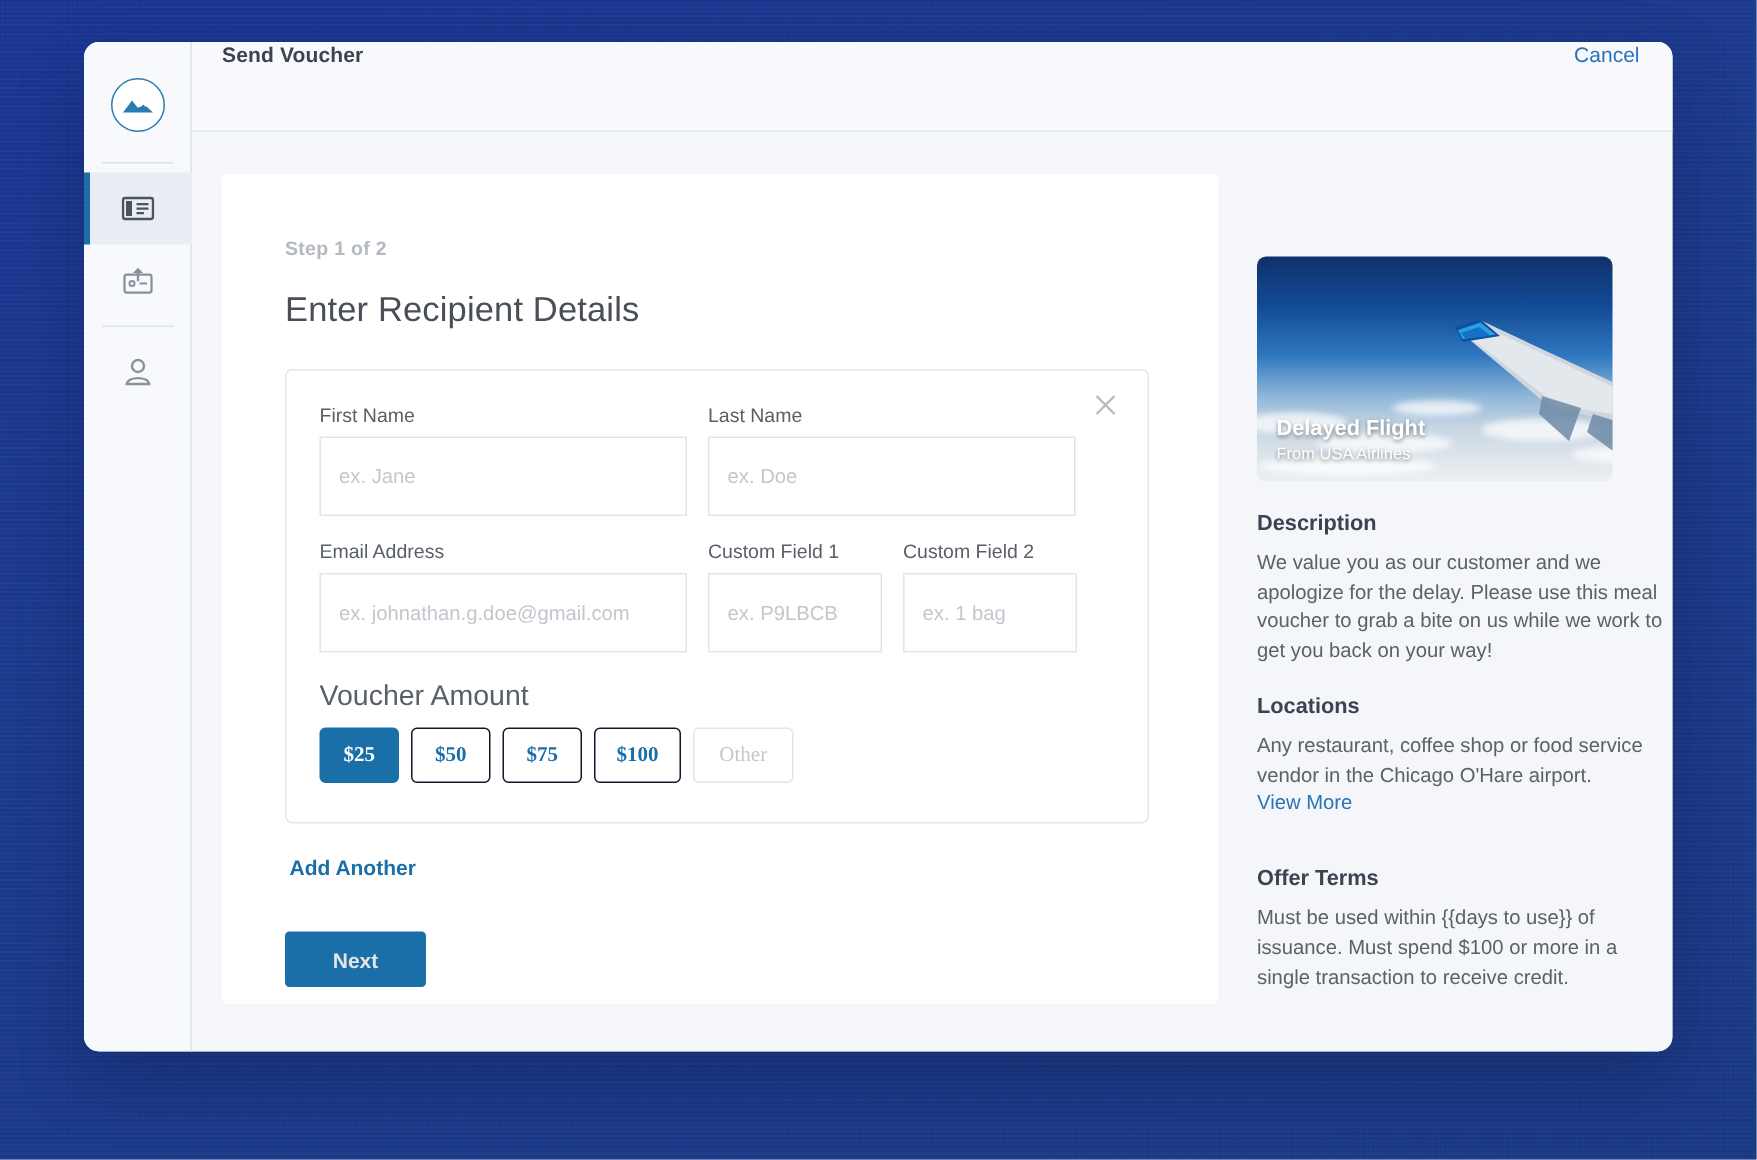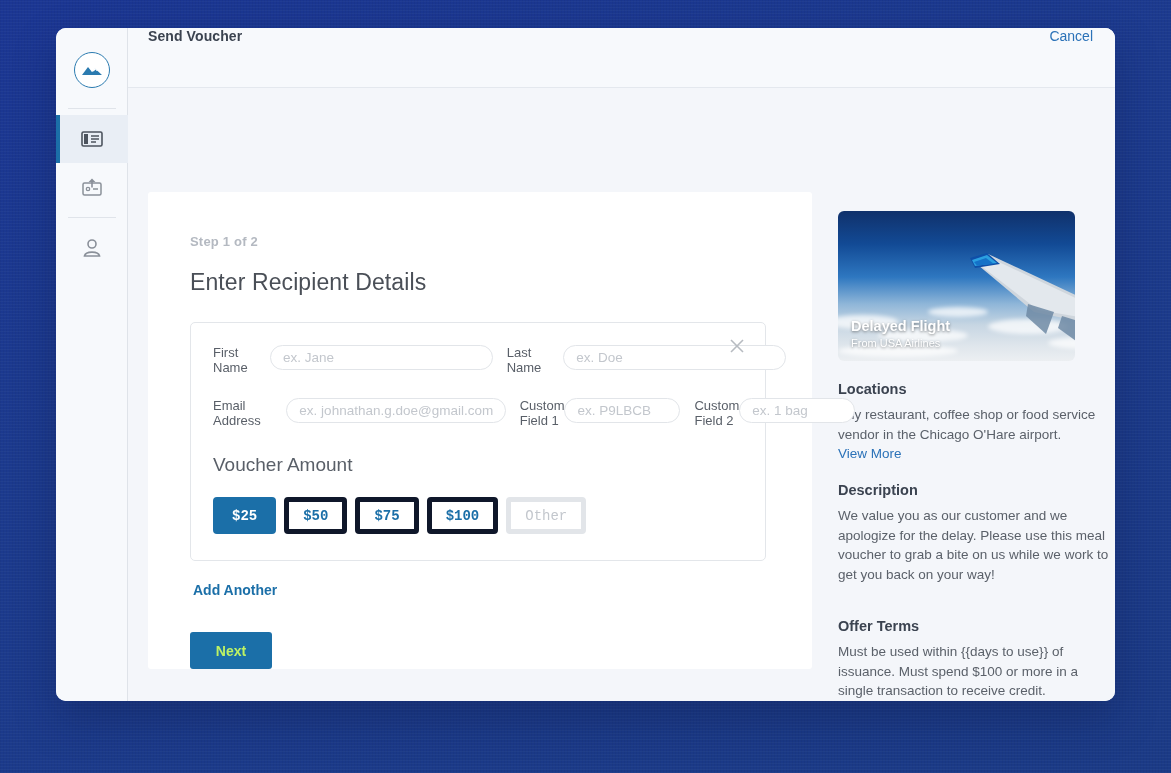--- a/index.html
+++ b/index.html
@@ -106,21 +106,20 @@
   }
   .cancel-link {
     font-size: 14px; color: #2b72b8; cursor: pointer;
   }
 
   .body-area {
     flex: 1 1 auto;
     display: flex;
     padding: 0;
     min-height: 0;
-    align-items: flex-end;
   }
   .content-card {
     width: 664px;
     margin: 28px 0 32px 20px;
     background: #ffffff;
     border-radius: 3px;
     padding: 34px 46px 0 42px;
     flex: 0 0 auto;
   }
   .step-label {
@@ -139,74 +138,73 @@
     padding: 22px 24px 26px 22px;
     position: relative;
     background: #fff;
   }
   .close-x {
     position: absolute; right: 18px; top: 13px;
     width: 20px; height: 20px; cursor: pointer;
     color: #b7bbc1;
   }
   .field-row { display: flex; gap: 14px; margin-bottom: 16px; }
-  .field { display: flex; }
+  .field { display: flex; flex-direction: column; }
   .field-label {
     font-size: 13px; color: #595f68; margin-bottom: 7px;
   }
   .field input {
-    height: 25px;
+    height: 53px;
     border: 1px solid #e2e5e9;
-    border-radius: 16px;
+    border-radius: 0;
     padding: 0 12px;
     font-size: 13.5px;
     color: #3b4350;
     font-family: "Liberation Sans", sans-serif;
     background: #fff;
     outline: none;
   }
   .field input::placeholder { color: #c3c7cd; }
   .w-first { width: 245px; }
   .w-last  { width: 245px; }
   .w-email { width: 245px; }
   .w-cf1   { width: 116px; }
   .w-cf2   { width: 116px; }
 
   .amount-label {
     font-size: 19px; color: #595f68; margin: 19px 0 9px 0;
   }
   .amount-row { display: flex; gap: 8px; }
   .amt-btn {
     height: 37px; min-width: 53px;
-    border: 5px solid #0f172a;
+    border: 1px solid #0f172a;
     border-radius: 4px;
     background: #fff;
     color: #1b6fa8;
     font-size: 14px; font-weight: bold;
     display: flex; align-items: center; justify-content: center;
     padding: 0 14px;
     cursor: pointer;
-    font-family: Liberation Mono, monospace;
-    margin-top: 12px;
+    font-family: Liberation Serif, serif;
   }
   .amt-btn.selected { background: #1b6fa8; color: #fff; border-color: #1b6fa8; }
   .amt-btn.other {
     border-color: #e2e5e9; color: #c3c7cd; font-weight: normal; min-width: 67px;
   }
 
   .add-another {
     margin: 21px 0 0 3px;
     font-size: 14px; font-weight: bold; color: #1b6fa8; cursor: pointer;
     display: inline-block;
   }
   .next-btn {
     margin-top: 33px;
-    width: 82px; height: 37px;
+    width: 94px; height: 37px;
     background: #1b6fa8;
-    color: #bef264; border: none; border-radius: 3px;
+    color: #e5e5e5; border: none; border-radius: 3px;
     font-size: 14px; font-weight: bold;
     cursor: pointer;
     font-family: "Liberation Sans", sans-serif;
   }
 
   
   .side-panel {
     flex: 1 1 auto;
     padding: 83px 28px 0 26px;
     min-width: 0;
@@ -382,30 +380,30 @@
             <path d="M32 12 L44 8 L52 14 L35 15.5 Z" fill="#1471c8"></path>
             <path d="M86 54 L112 62 L104 84 L84 66 Z" fill="#6f89a5" opacity="0.85"></path>
             <path d="M120 66 L146 74 L138 94 L116 78 Z" fill="#6f89a5" opacity="0.85"></path>
           </svg>
 
           <div class="offer-img-title">Delayed Flight</div>
           <div class="offer-img-sub">From USA Airlines</div>
         </div>
 
         <div class="panel-section">
+          <div class="panel-h">Description</div>
+          <p class="panel-p">We value you as our customer and we apologize for the delay. Please use this meal voucher to grab a bite on us while we work to get you back on your way!</p>
+        </div>
+
+        <div class="panel-section">
           <div class="panel-h">Locations</div>
           <p class="panel-p">Any restaurant, coffee shop or food service vendor in the Chicago O'Hare airport.</p>
           <span class="view-more">View More</span>
         </div>
 
-        <div class="panel-section">
-          <div class="panel-h">Description</div>
-          <p class="panel-p">We value you as our customer and we apologize for the delay. Please use this meal voucher to grab a bite on us while we work to get you back on your way!</p>
-        </div>
-
         <div class="panel-section gap-lg">
           <div class="panel-h">Offer Terms</div>
           <p class="panel-p">Must be used within {{days to use}} of issuance. Must spend $100 or more in a single transaction to receive credit.</p>
         </div>
 
       </div>
     </div>
   </div>
 </div>
 

